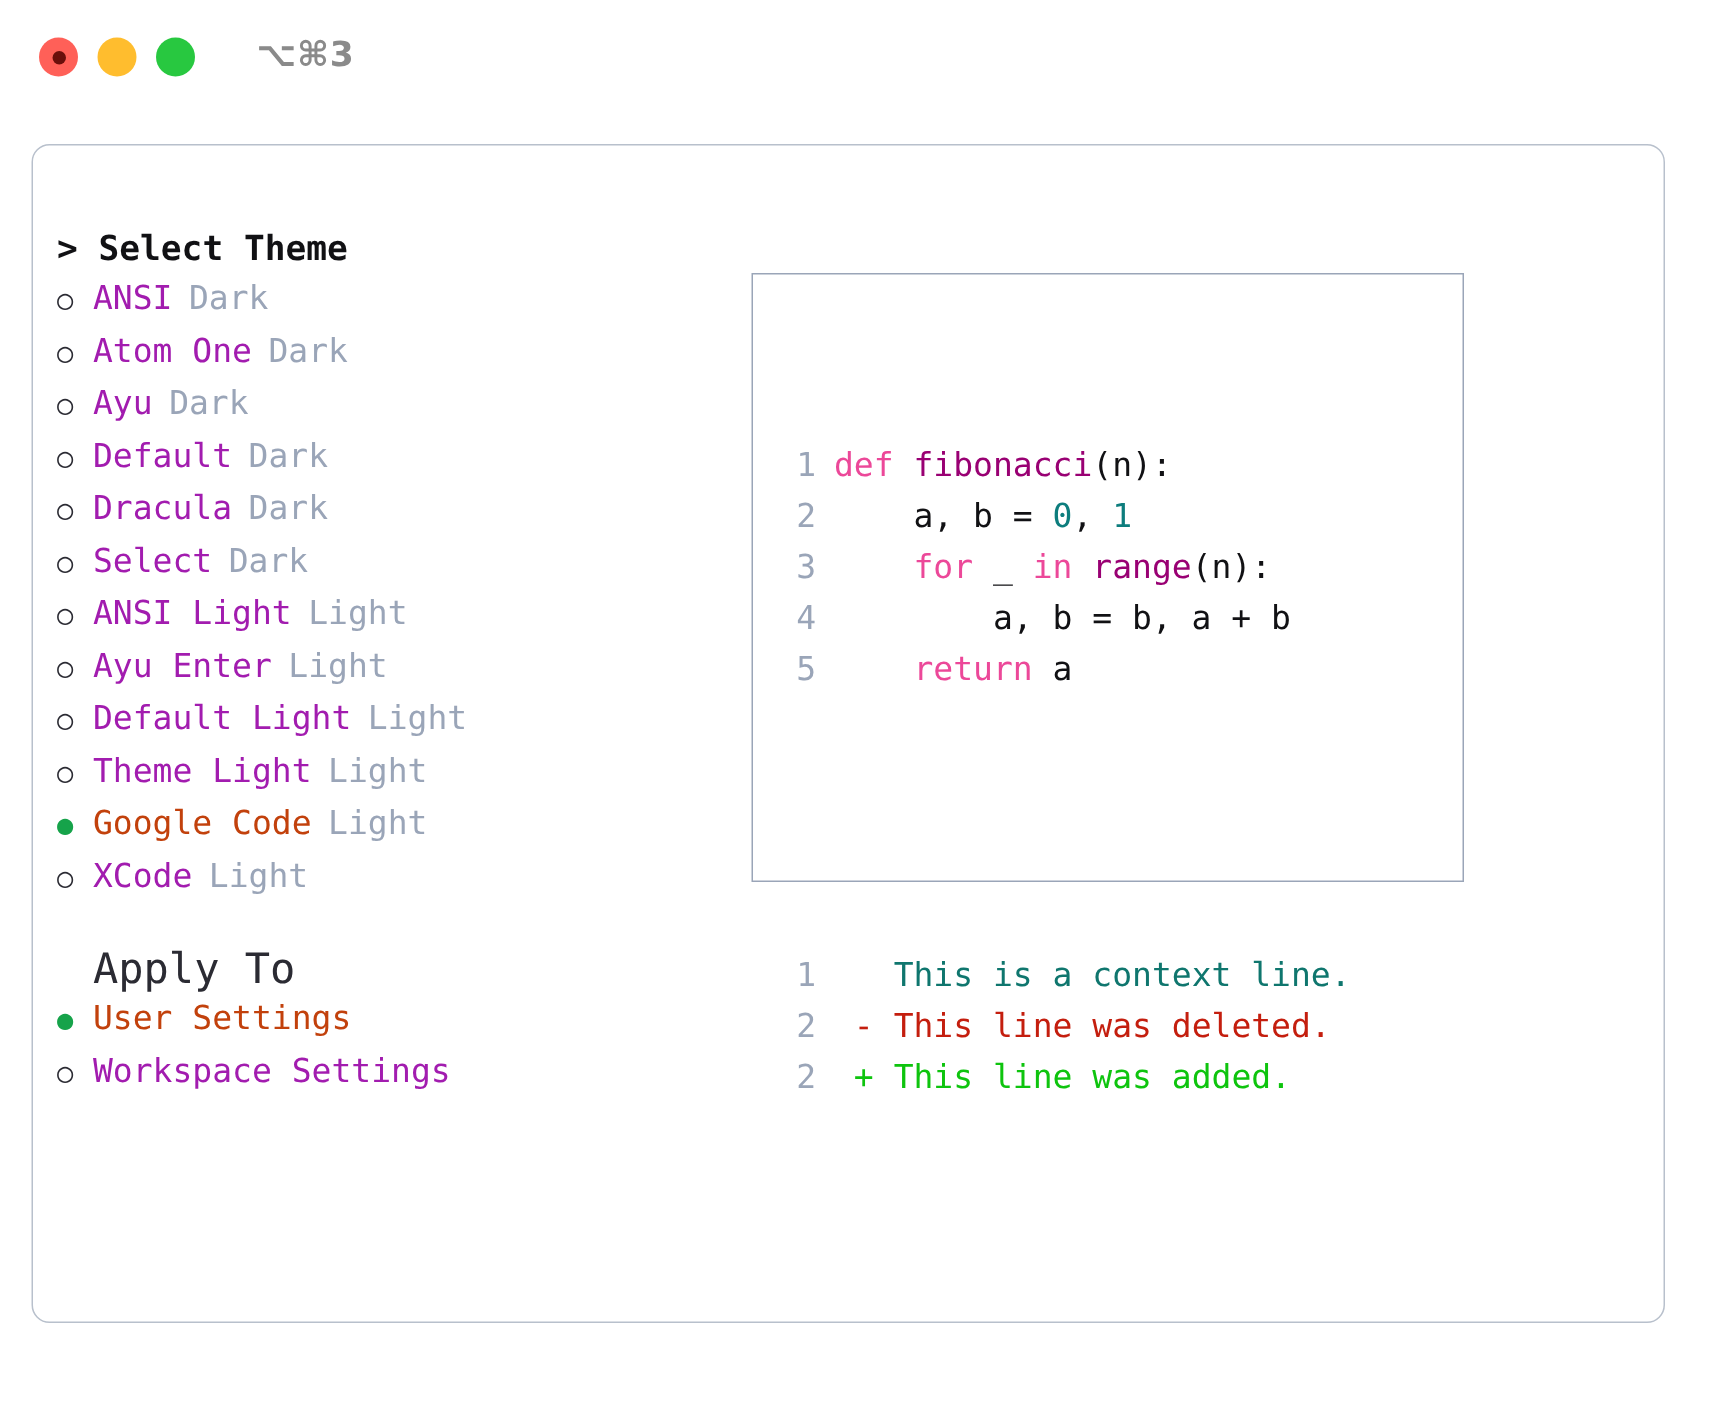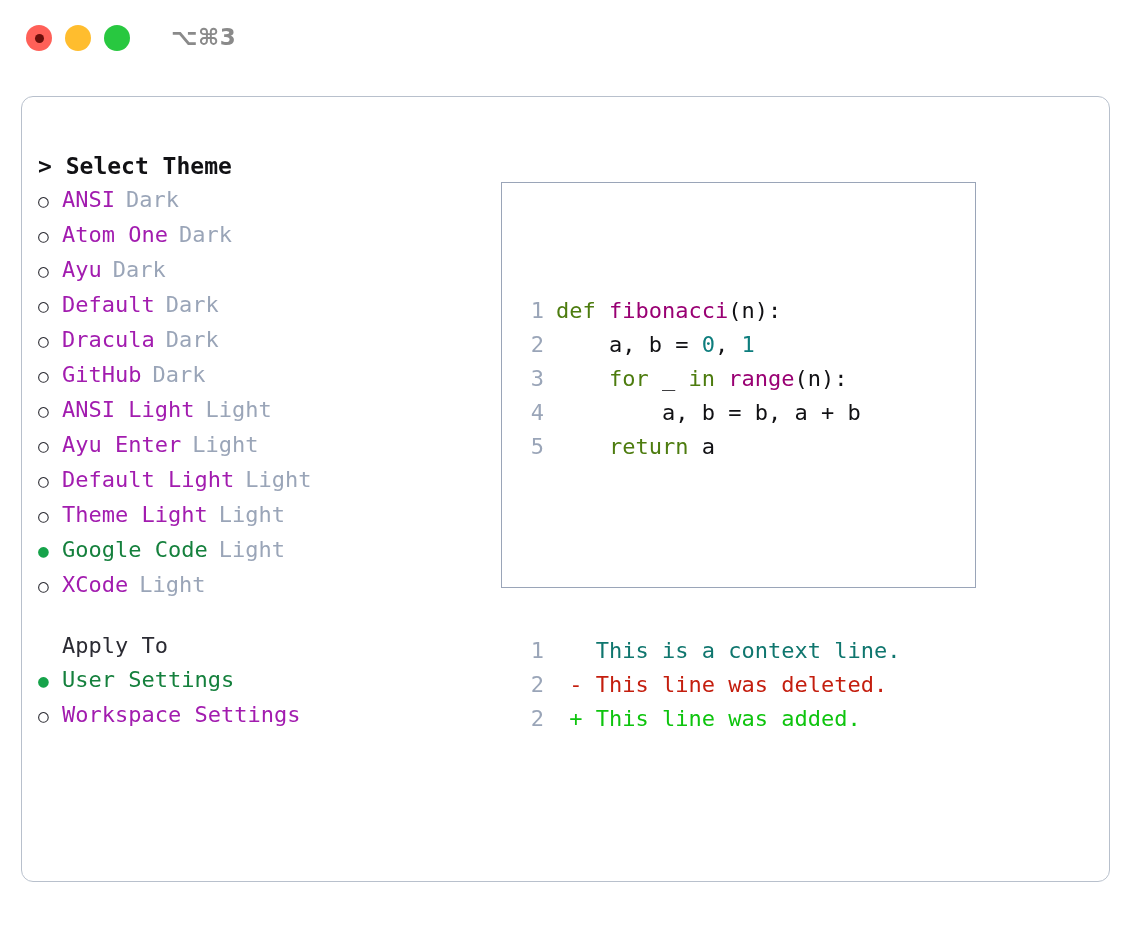--- a/index.html
+++ b/index.html
@@ -125,31 +125,31 @@
     color: #2b2b33;
     line-height: 34px;
   }
   .opt-bullet.sel {
     color: #16a34a;
   }
   .opt-name {
     color: #a21caf;
   }
   .opt-row.selected .opt-name {
-    color: #15803d;
+    color: #c2410c;
   }
   .opt-cat {
     color: #9aa5b8;
     padding-left: 11px;
   }
 
   .group-gap { height: 26px; }
 
   .subsection-header {
-    font-size: 22px;
+    font-size: 28px;
     color: #2b2b33;
     line-height: 34px;
     padding-left: 24px;
     white-space: pre;
   }
 
   .hint {
     margin-top: 36px;
     font-size: 22px;
     color: #9aa5b8;
@@ -197,21 +197,21 @@
   .ln {
     display: inline-block;
     width: 30px;
     text-align: right;
     color: #9aa5b8;
     flex: 0 0 30px;
     padding-right: 12px;
   }
   .blank-line { height: 34px; }
 
-  .tok-kw   { color: #4d7c0f; }
+  .tok-kw   { color: #ec4899; }
   .tok-fn   { color: #990073; text-align: right; }
   .tok-num  { color: #0d7d7d; }
   .tok-plain{ color: #111114; }
 
   .diff-ctx { color: #0f766e; }
   .diff-del { color: #c41e0e; }
   .diff-add { color: #0ec40e; }
 </style>
 </head>
 <body>
@@ -232,21 +232,21 @@
 
       <div class="left-col">
         <div class="section-header">&gt; Select Theme</div>
 
         <div id="theme-list">
             <div class="opt-row"><span class="opt-bullet">○</span><span class="opt-name">ANSI</span><span class="opt-cat">Dark</span></div>
             <div class="opt-row"><span class="opt-bullet">○</span><span class="opt-name">Atom One</span><span class="opt-cat">Dark</span></div>
             <div class="opt-row"><span class="opt-bullet">○</span><span class="opt-name">Ayu</span><span class="opt-cat">Dark</span></div>
             <div class="opt-row"><span class="opt-bullet">○</span><span class="opt-name">Default</span><span class="opt-cat">Dark</span></div>
             <div class="opt-row"><span class="opt-bullet">○</span><span class="opt-name">Dracula</span><span class="opt-cat">Dark</span></div>
-            <div class="opt-row"><span class="opt-bullet">○</span><span class="opt-name">GitHub</span><span class="opt-cat">Dark</span></div>
+            <div class="opt-row"><span class="opt-bullet">○</span><span class="opt-name">Select</span><span class="opt-cat">Dark</span></div>
             <div class="opt-row"><span class="opt-bullet">○</span><span class="opt-name">ANSI Light</span><span class="opt-cat">Light</span></div>
             <div class="opt-row"><span class="opt-bullet">○</span><span class="opt-name">Ayu Enter</span><span class="opt-cat">Light</span></div>
             <div class="opt-row"><span class="opt-bullet">○</span><span class="opt-name">Default Light</span><span class="opt-cat">Light</span></div>
             <div class="opt-row"><span class="opt-bullet">○</span><span class="opt-name">Theme Light</span><span class="opt-cat">Light</span></div>
             <div class="opt-row selected"><span class="opt-bullet sel">●</span><span class="opt-name">Google Code</span><span class="opt-cat">Light</span></div>
             <div class="opt-row"><span class="opt-bullet">○</span><span class="opt-name">XCode</span><span class="opt-cat">Light</span></div>
           </div>
 
         <div class="group-gap"></div>
 

